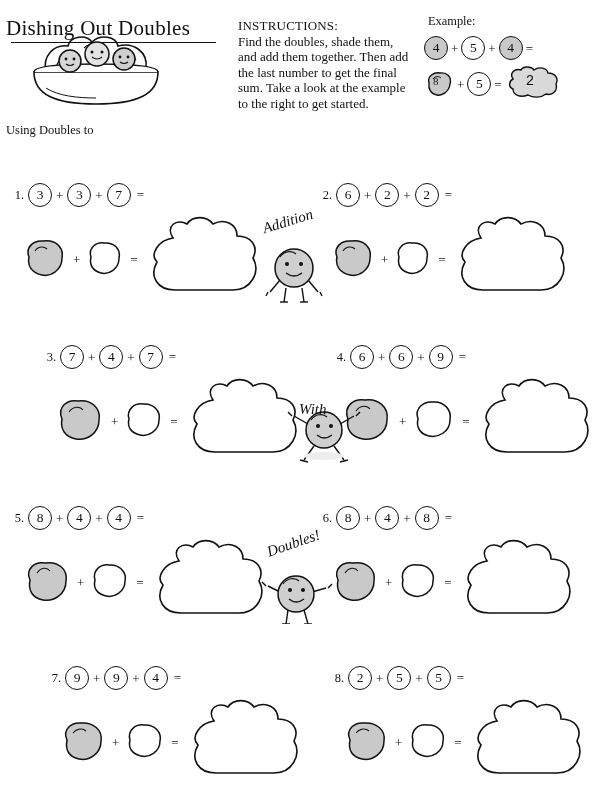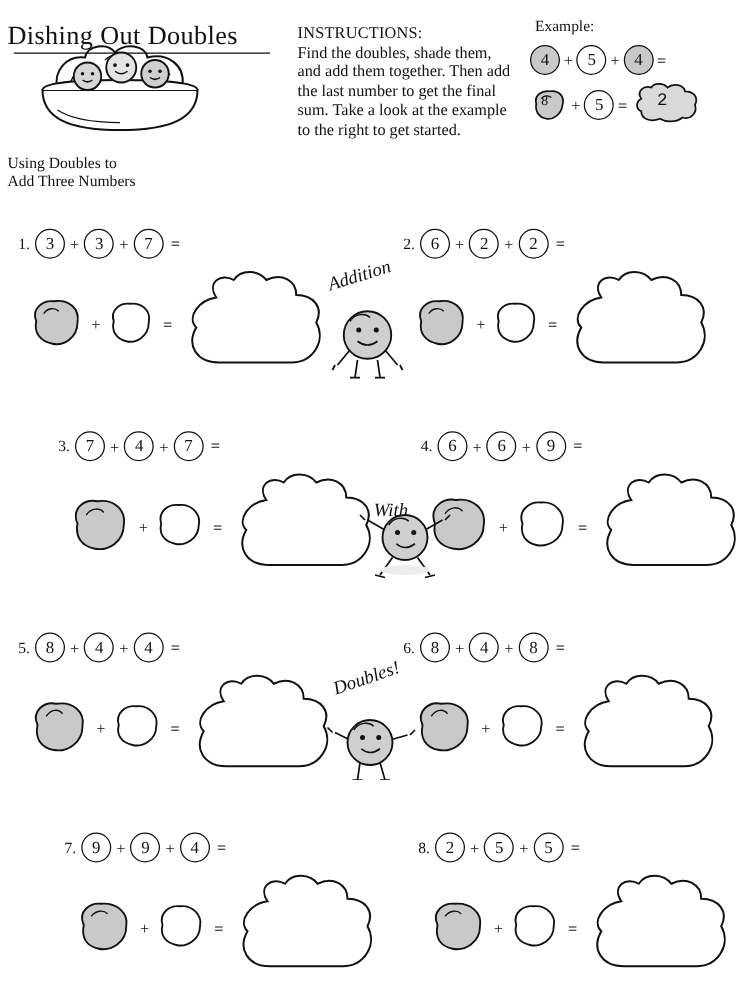--- a/index.html
+++ b/index.html
@@ -196,21 +196,20 @@
         <circle cx="102" cy="31" r="11" fill="#cfcfcf" stroke="#111" stroke-width="1.5"></circle>
         <circle cx="98" cy="29" r="1.4" fill="#111"></circle>
           <circle cx="106" cy="29" r="1.4" fill="#111"></circle>
         <path d="M98 34 Q102 37 106 34" fill="none" stroke="#111" stroke-width="1.2"></path>
       </g>
     </svg>
   </div>
 
   <div id="subtitle">
     <div>Using Doubles to</div>
-    <div>Add Three Numbers</div>
   </div>
 
   <div id="instructions">
     <div class="ins-head">INSTRUCTIONS:</div>
     <div>Find the doubles, shade them, and add them together. Then add the last number to get the final sum. Take a look at the example to the right to get started.</div>
   </div>
 
   <div id="example-block">
     <div id="example-label">Example:</div>
 

